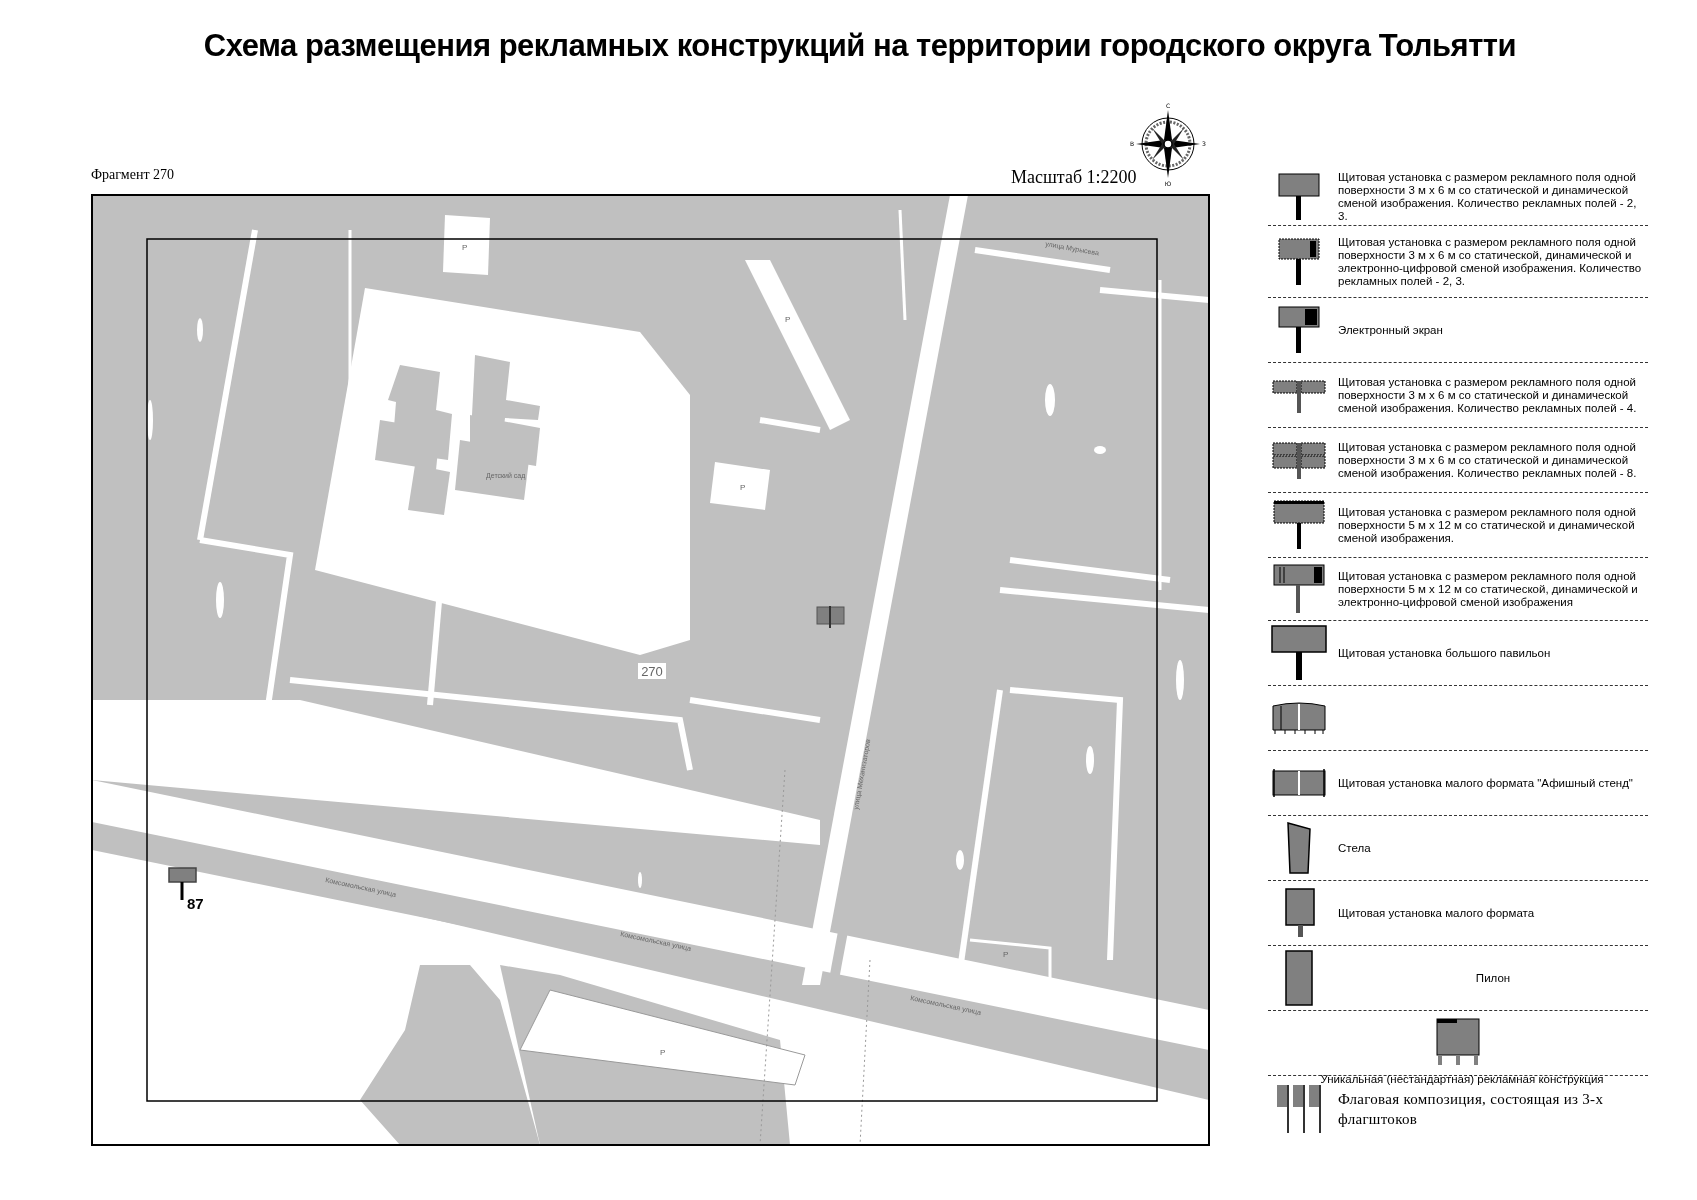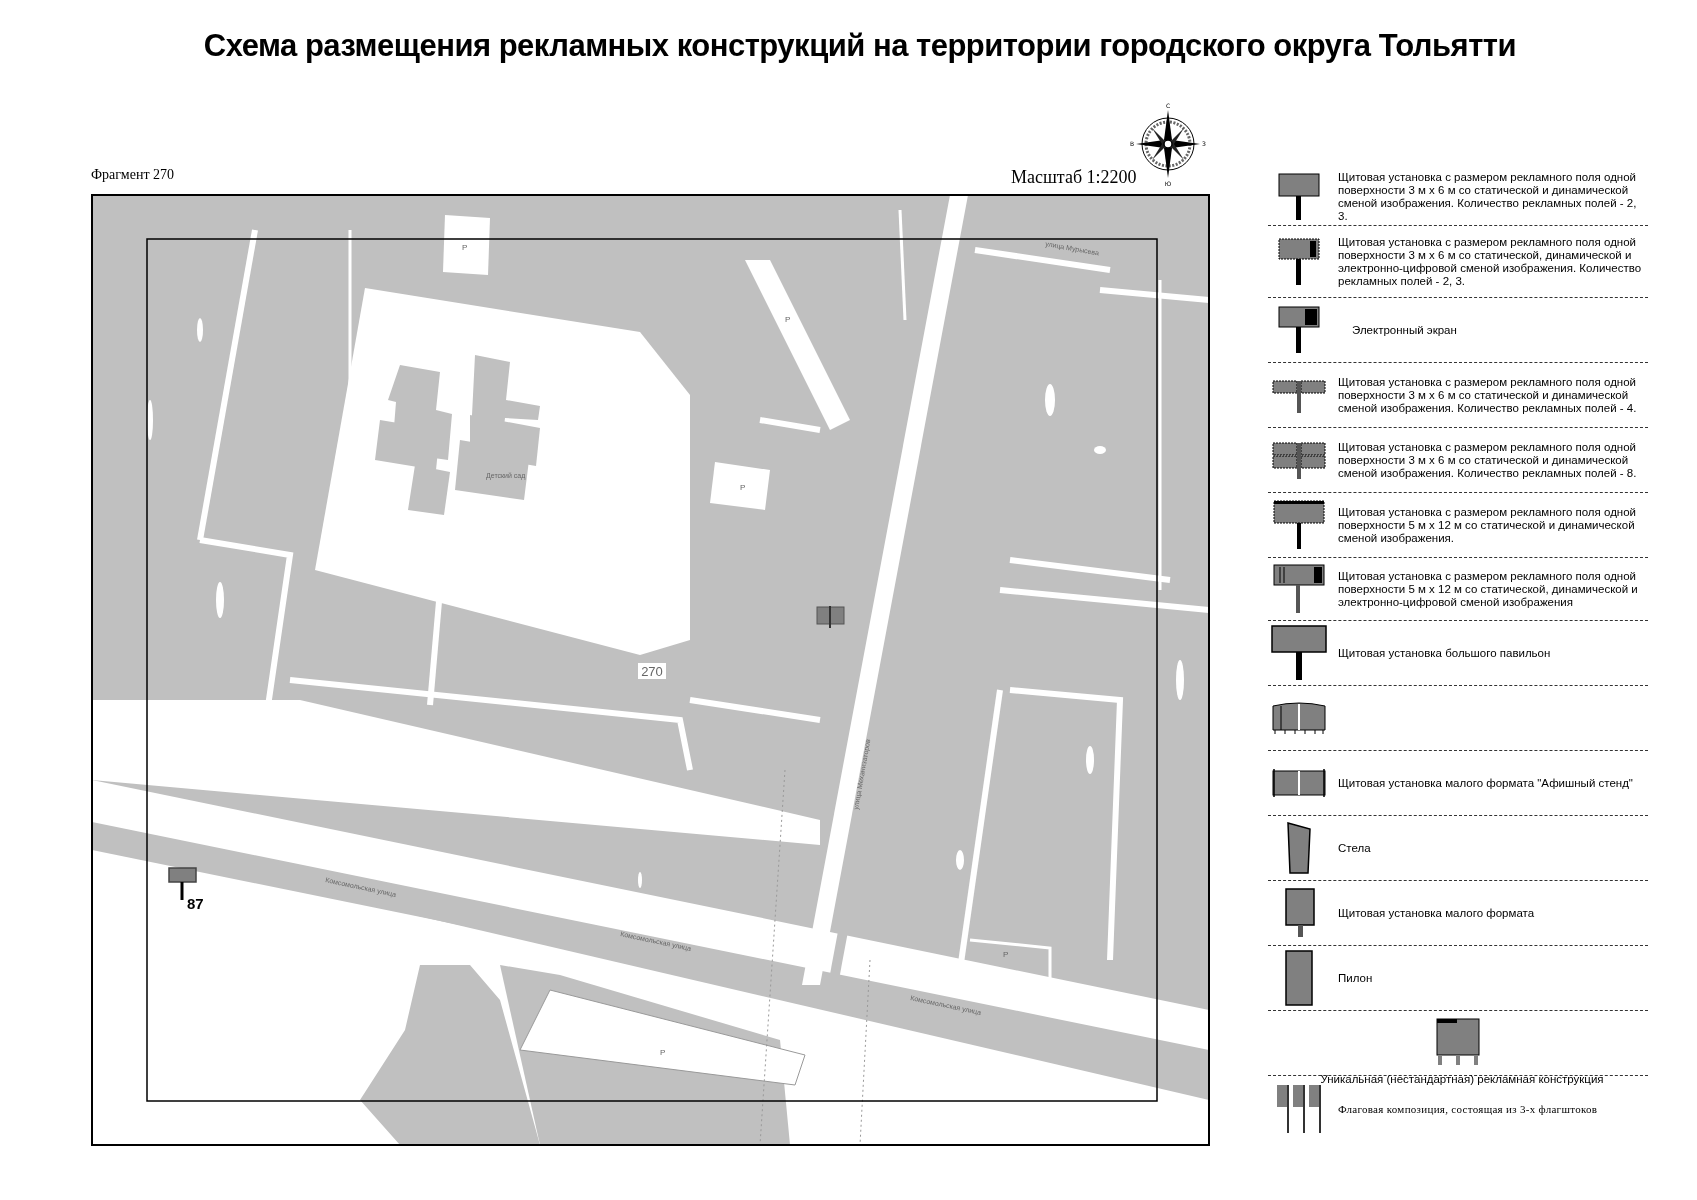--- a/index.html
+++ b/index.html
@@ -7,21 +7,21 @@
   .title { position:absolute; left:0; top:28px; width:1760px; text-align:center; font-family:"Liberation Sans", sans-serif; font-weight:bold; font-size:31px; letter-spacing:-0.5px; }
   .frag { position:absolute; left:91px; top:167px; font-family:"Liberation Serif", serif; font-size:14px; }
   .scale { position:absolute; left:1011px; top:167px; font-family:"Liberation Serif", serif; font-size:18px; }
   .compass { position:absolute; left:1128px; top:100px; width:80px; height:86px; }
   .map { position:absolute; left:0; top:0; width:1697px; height:1200px; }
   .legend { position:absolute; left:1268px; top:168px; width:380px; }
   .lg-row { position:relative; border-bottom:1.5px dashed #333; display:flex; align-items:center; box-sizing:border-box; }
   .lg-row:last-child { border-bottom:none; }
   .lg-icon { width:62px; flex:0 0 62px; display:flex; justify-content:center; align-items:center; }
   .lg-text { font-size:11.5px; line-height:13px; padding-left:8px; flex:1; }
-  .lg-text.serif { font-family:"Liberation Serif", serif; font-size:11px; line-height:20px; letter-spacing:0.3px; }
+  .lg-text.serif { font-family:"Liberation Serif", serif; font-size:15px; line-height:20px; letter-spacing:0.3px; }
   .marker-label { position:absolute; font-weight:bold; font-size:15px; font-family:"Liberation Sans", sans-serif; }
 </style>
 </head>
 <body>
 
 <div class="title" style="left:-20px;">Схема размещения рекламных конструкций на территории городского округа Тольятти</div>
 <div class="frag">Фрагмент 270</div>
 <div class="scale">Масштаб 1:2200</div>
 
 <svg class="compass" viewBox="0 0 80 86">
@@ -168,21 +168,21 @@
   <div class="lg-row" style="height:72px;">
     <div class="lg-icon">
         <svg width="44" height="50">
           <rect x="2" y="2" width="40" height="20" fill="#808080" stroke="#000" stroke-width="1" stroke-dasharray="2 1"></rect>
           <rect x="33" y="4" width="6" height="16" fill="#000"></rect>
           <rect x="19" y="22" width="5" height="26" fill="#000"></rect>
         </svg>
       </div>
     <div class="lg-text">Щитовая установка с размером рекламного поля одной поверхности 3 м х 6 м со статической, динамической и электронно-цифровой сменой изображения. Количество рекламных полей - 2, 3.</div>
   </div>
-  <div class="lg-row" style="height:65px;gap:14px;">
+  <div class="lg-row" style="height:65px;">
     <div class="lg-icon">
         <svg width="44" height="50">
           <rect x="2" y="2" width="40" height="20" fill="#808080" stroke="#000" stroke-width="1"></rect>
           <rect x="28" y="4" width="12" height="16" fill="#000"></rect>
           <rect x="19" y="22" width="5" height="26" fill="#000"></rect>
         </svg>
       </div>
     <div class="lg-text">Электронный экран</div>
   </div>
   <div class="lg-row" style="height:65px;">
@@ -274,21 +274,21 @@
   </div>
   <div class="lg-row" style="height:65px;">
     <div class="lg-icon">
         <svg width="34" height="52">
           <rect x="4" y="2" width="28" height="36" fill="#808080" stroke="#000" stroke-width="1.5"></rect>
           <rect x="16" y="38" width="5" height="12" fill="#555"></rect>
         </svg>
       </div>
     <div class="lg-text">Щитовая установка малого формата</div>
   </div>
-  <div class="lg-row" style="height:65px;">
+  <div class="lg-row" style="height:65px;text-align:center;">
     <div class="lg-icon">
         <svg width="34" height="58">
           <rect x="4" y="2" width="26" height="54" fill="#808080" stroke="#000" stroke-width="1.5"></rect>
         </svg>
       </div>
     <div class="lg-text">Пилон</div>
   </div>
   <div class="lg-row" style="height:65px;flex-direction:column;">
     <div class="lg-icon">
         <svg width="46" height="50">

